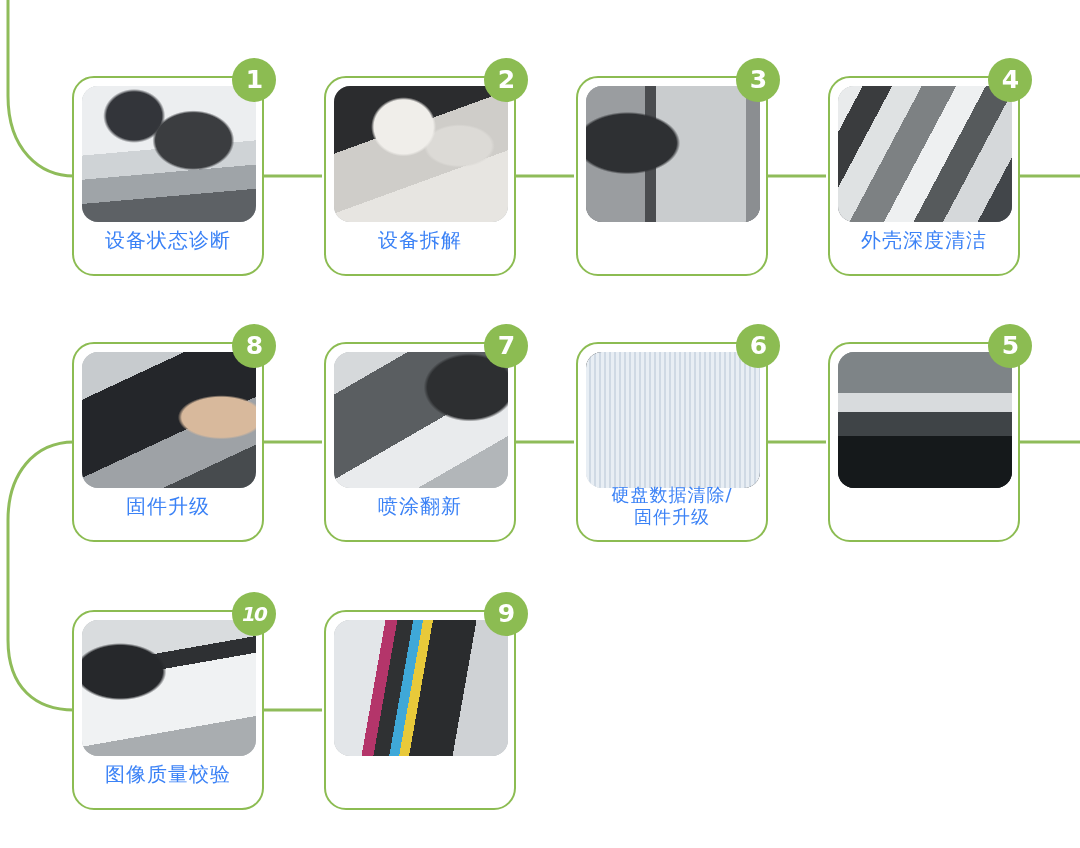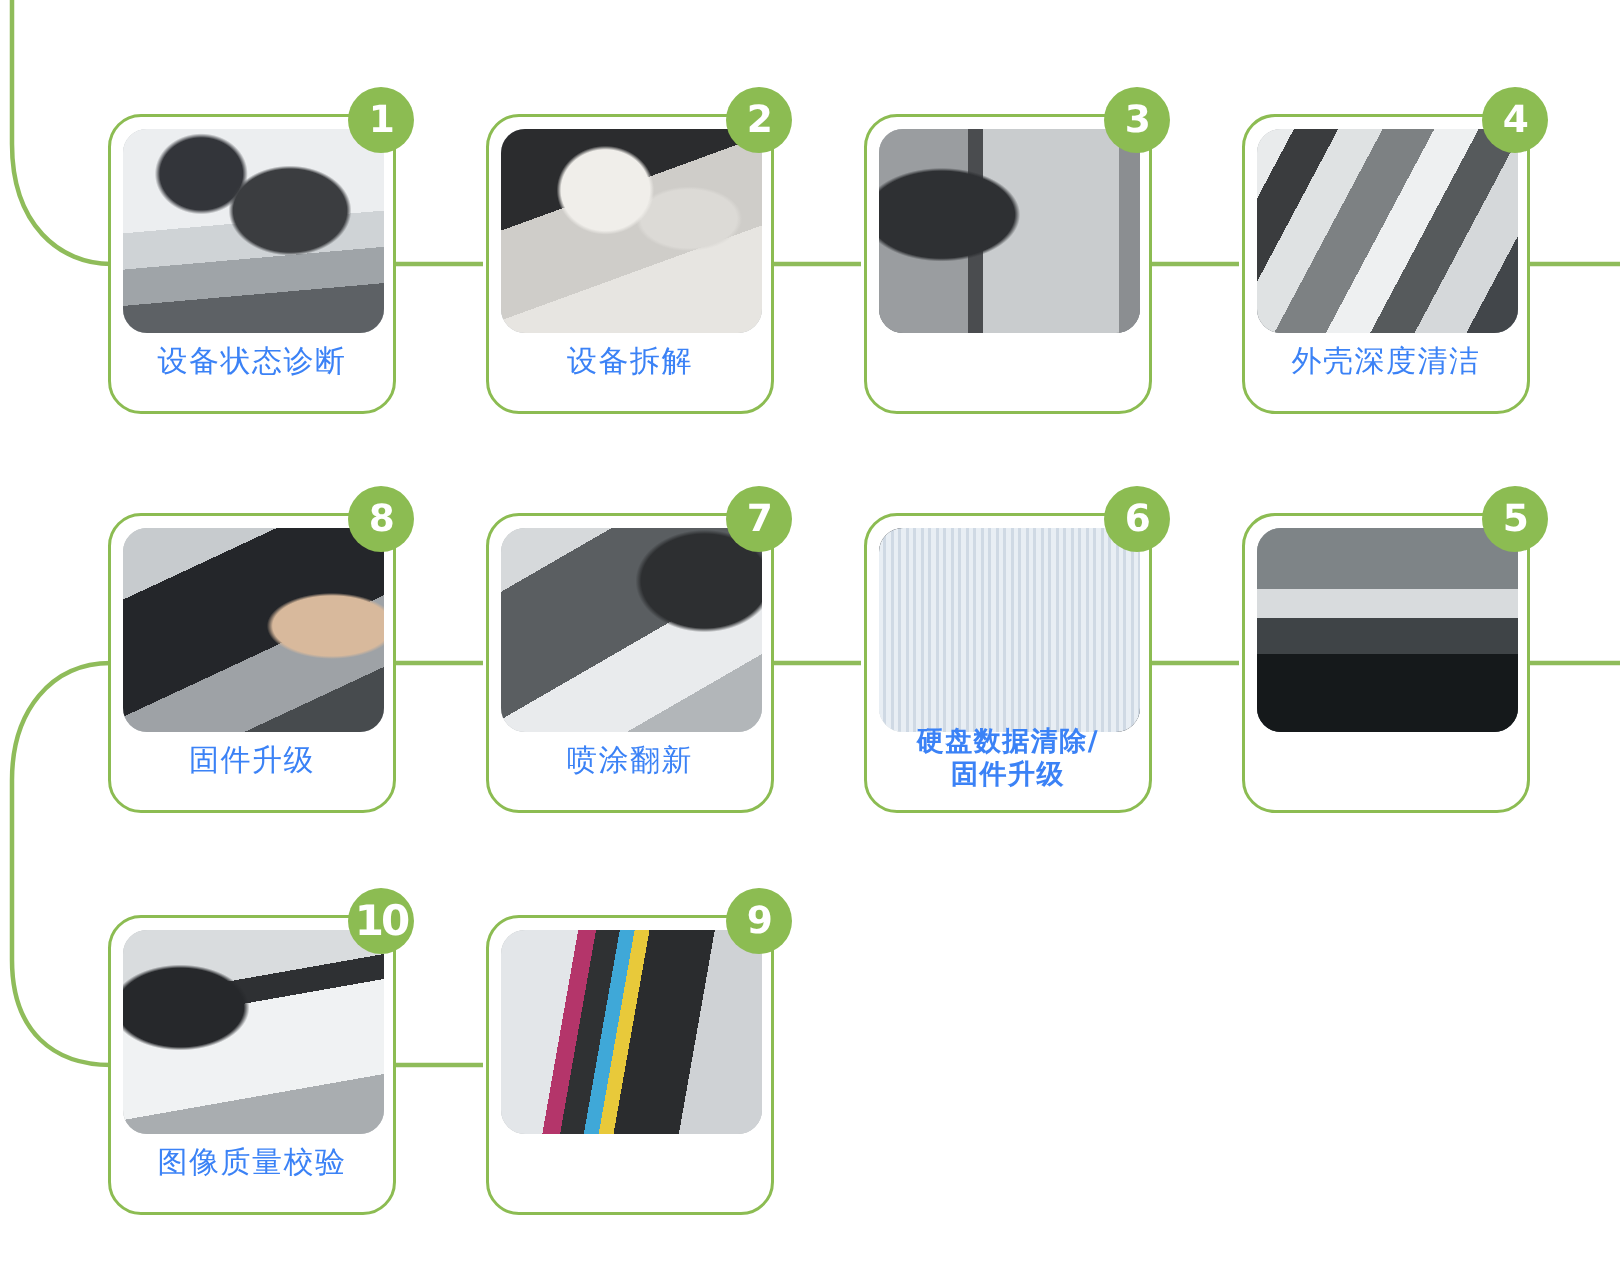--- a/index.html
+++ b/index.html
@@ -39,39 +39,39 @@
     position:absolute;
     left:0;right:0;top:150px;
     text-align:center;
     font-size:20px;
     line-height:24px;
     color:#3b82f6;
     letter-spacing:1px;
     font-family:"DejaVu Sans","Liberation Sans",sans-serif;
     white-space:pre-line;
   }
-  .card.two-line .caption{top:140px;font-size:18px;line-height:22px;font-weight:bold;}
+  .card.two-line .caption{top:140px;font-size:18px;line-height:22px;}
 
   
   .badge{
     position:absolute;
     width:44px;height:44px;
     border-radius:50%;
     background:#8cbc52;
     color:#ffffff;
     font-size:25px;
     font-weight:bold;
     line-height:44px;
     text-align:center;
     top:-20px;right:-14px;
     z-index:5;
     letter-spacing:-1px;
     font-family:"DejaVu Sans","Liberation Sans",sans-serif;
   }
-  .badge.wide{font-size:28px;letter-spacing:-2px;}
+  .badge.wide{font-size:20px;letter-spacing:-2px;font-style:italic;}
 
   
   .sim{position:absolute;left:0;top:0;right:0;bottom:0;}
   .s1{background:
       radial-gradient(ellipse at 64% 40%,#3b3d40 0 24%,transparent 26%),
       radial-gradient(ellipse at 30% 22%,#33353a 0 16%,transparent 18%),
       linear-gradient(175deg,#eceef0 0 46%,#cfd3d6 46% 62%,#9fa4a8 62% 78%,#5d6165 78% 100%),
       linear-gradient(#dfe2e4,#bcc0c3);}
   .s2{background:
       radial-gradient(ellipse at 40% 30%,#f0eeea 0 20%,transparent 22%),

